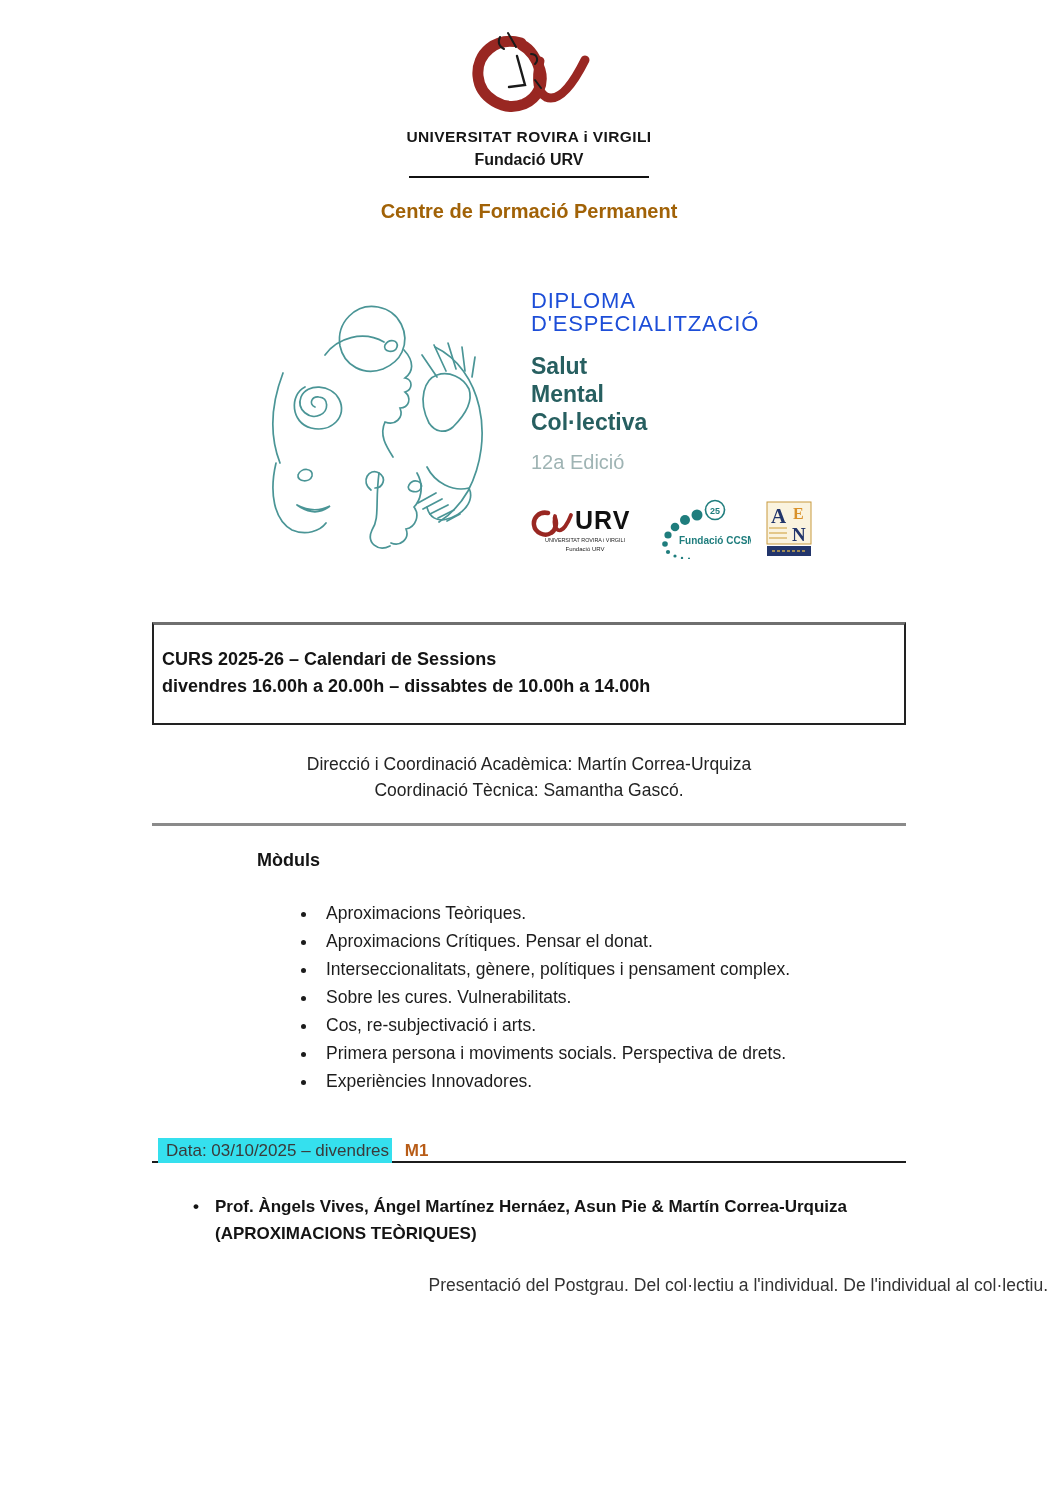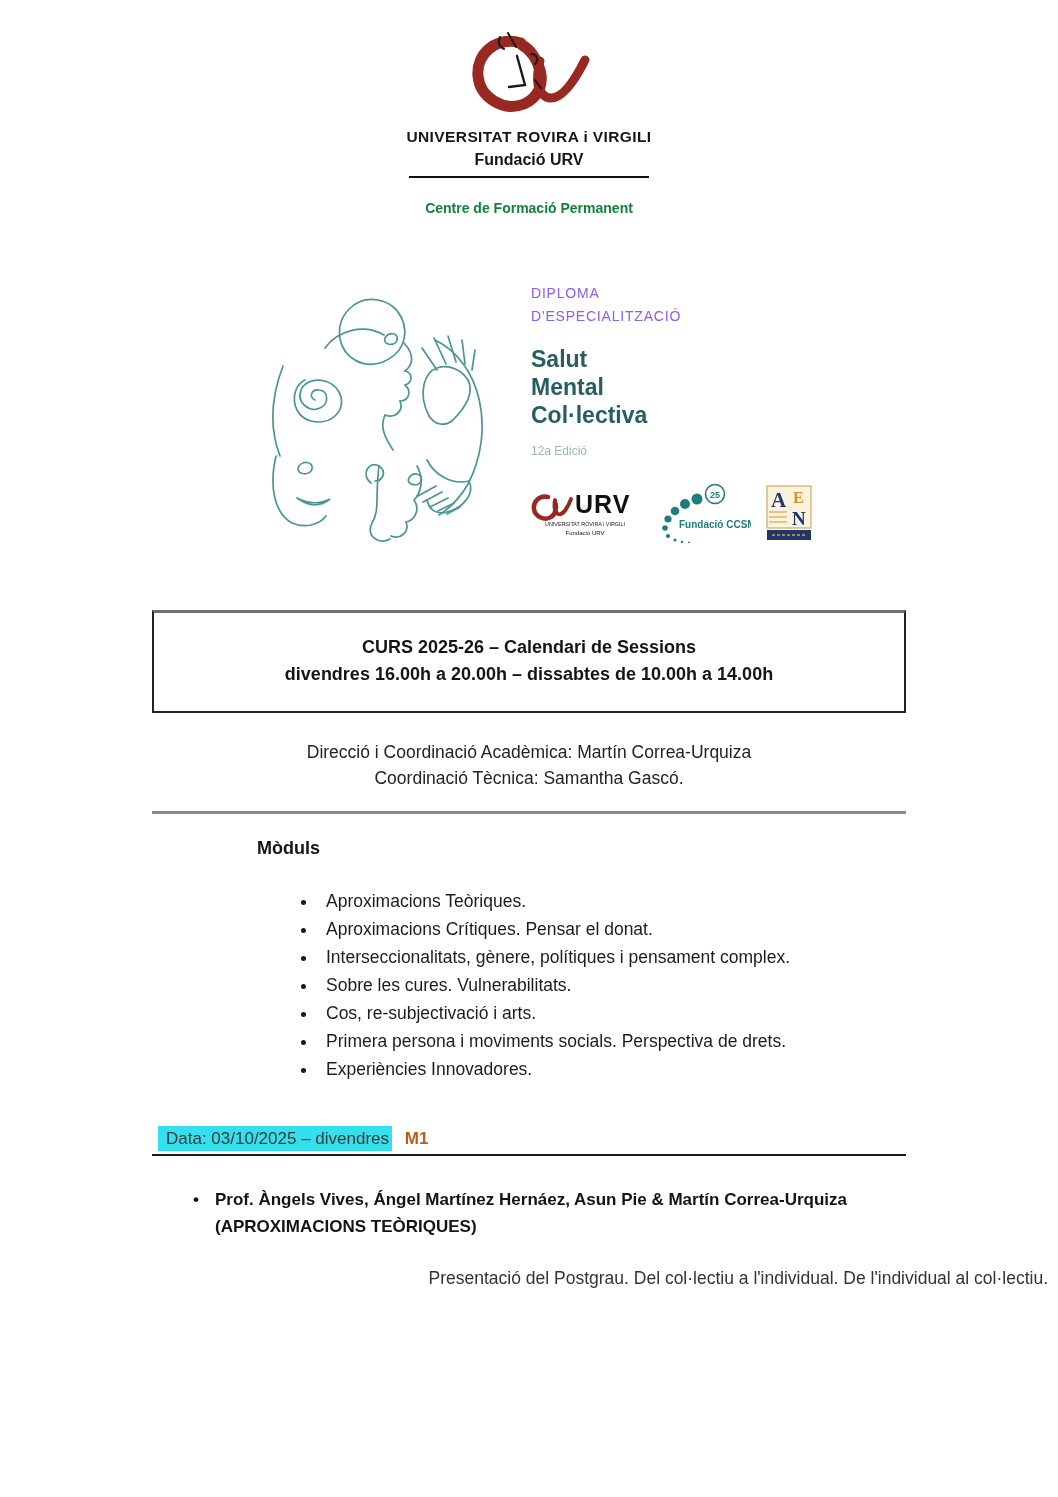--- a/index.html
+++ b/index.html
@@ -12,57 +12,55 @@
     color:#1f1f1f;
     overflow:hidden;
   }
 
   
   .header { text-align:center; padding-top:30px; }
   .header .logo-a { display:block; margin:0 auto 14px; }
   .hdr-university { font-size:15.5px; font-weight:700; letter-spacing:.4px; color:#161616; }
   .hdr-foundation { font-size:16px; font-weight:700; margin-top:5px; color:#161616; }
   .hdr-rule { width:240px; height:2px; background:#111; margin:7px auto 6px; }
-  .hdr-center { font-size:14px; font-weight:700; color:#15803d;margin-top:22px; }
+  .hdr-center { font-size:20px; font-weight:700; color:#a16207;margin-top:22px; }
 
   
   .diploma { width:524px; margin:54px auto 0; display:flex; }
   .diploma-art { flex:0 0 238px; }
   .diploma-right { margin-left:26px; padding-top:12px; }
-  .kicker { color:#8b5cf6; font-size:14px; line-height:23px; letter-spacing:.8px; }
+  .kicker { color:#1d4ed8; font-size:22px; line-height:23px; letter-spacing:.8px; }
   .dtitle { color:#275f60; font-weight:700; font-size:23px; line-height:28px; margin-top:17px; }
-  .edition { color:#9fb4b4; font-size:12px; margin-top:15px; }
+  .edition { color:#9fb4b4; font-size:20px; margin-top:15px; }
   .logo-row { display:flex; align-items:center; gap:12px; margin-top:24px; }
 
   
   .curs-box {
     margin:62px 142px 0;
     border:2px solid #222;
     border-top:3px solid #6f6f6f;
-    text-align:center;
     font-weight:700; font-size:18px; line-height:27px;
     padding:21px 8px 23px;
     color:#141414;
   }
 
   
   .coord { text-align:center; margin-top:26px; font-size:17.5px; line-height:26px; color:#232323; }
 
   .gray-rule { margin:20px 142px 0; height:3px; background:#8a8a8a; }
 
   
   .modules-heading { margin:24px 0 0 247px; font-weight:700; font-size:18px; color:#141414; }
   .modules-list { margin:28px 0 0 0; padding-left:308px; }
   .modules-list li { font-size:17.5px; line-height:28px; padding-left:8px; color:#1c1c1c; }
 
   
   .session-header {
     margin:46px 142px 0;
     border-bottom:2px solid #1c1c1c;
-    padding-bottom:5px;
     font-size:17px;
   }
   .hl { background:#35e0ee; color:#3a3a3a; padding:3px 3px 3px 8px; margin-left:6px; }
   .m1 { color:#b85c17; font-weight:700; margin-left:8px; }
 
   .prof-list { margin:30px 0 0 0; padding-left:205px; list-style:none; }
   .prof-list li { position:relative; font-size:17px; font-weight:700; line-height:27px; width:690px; color:#141414; }
   .prof-list li::before { content:"\2022"; position:absolute; left:-22px; top:0; font-size:17px; }
 
   .desc { margin:28px 0 0 192px; font-size:17.5px; color:#333;text-align:right; }

